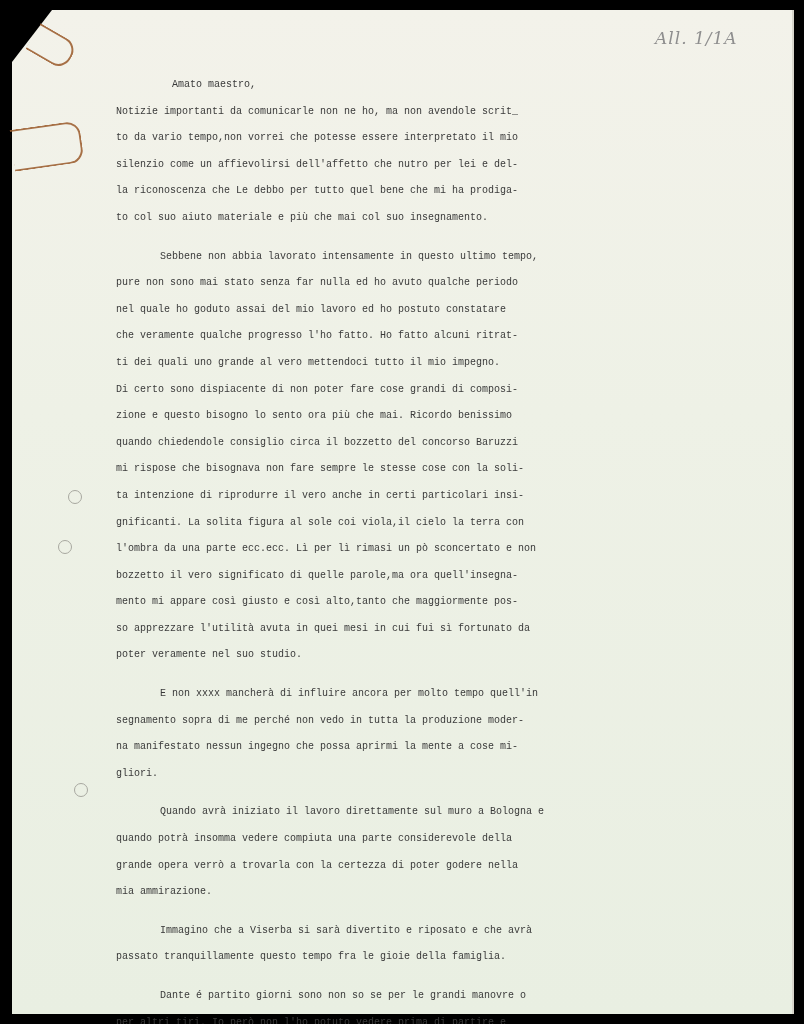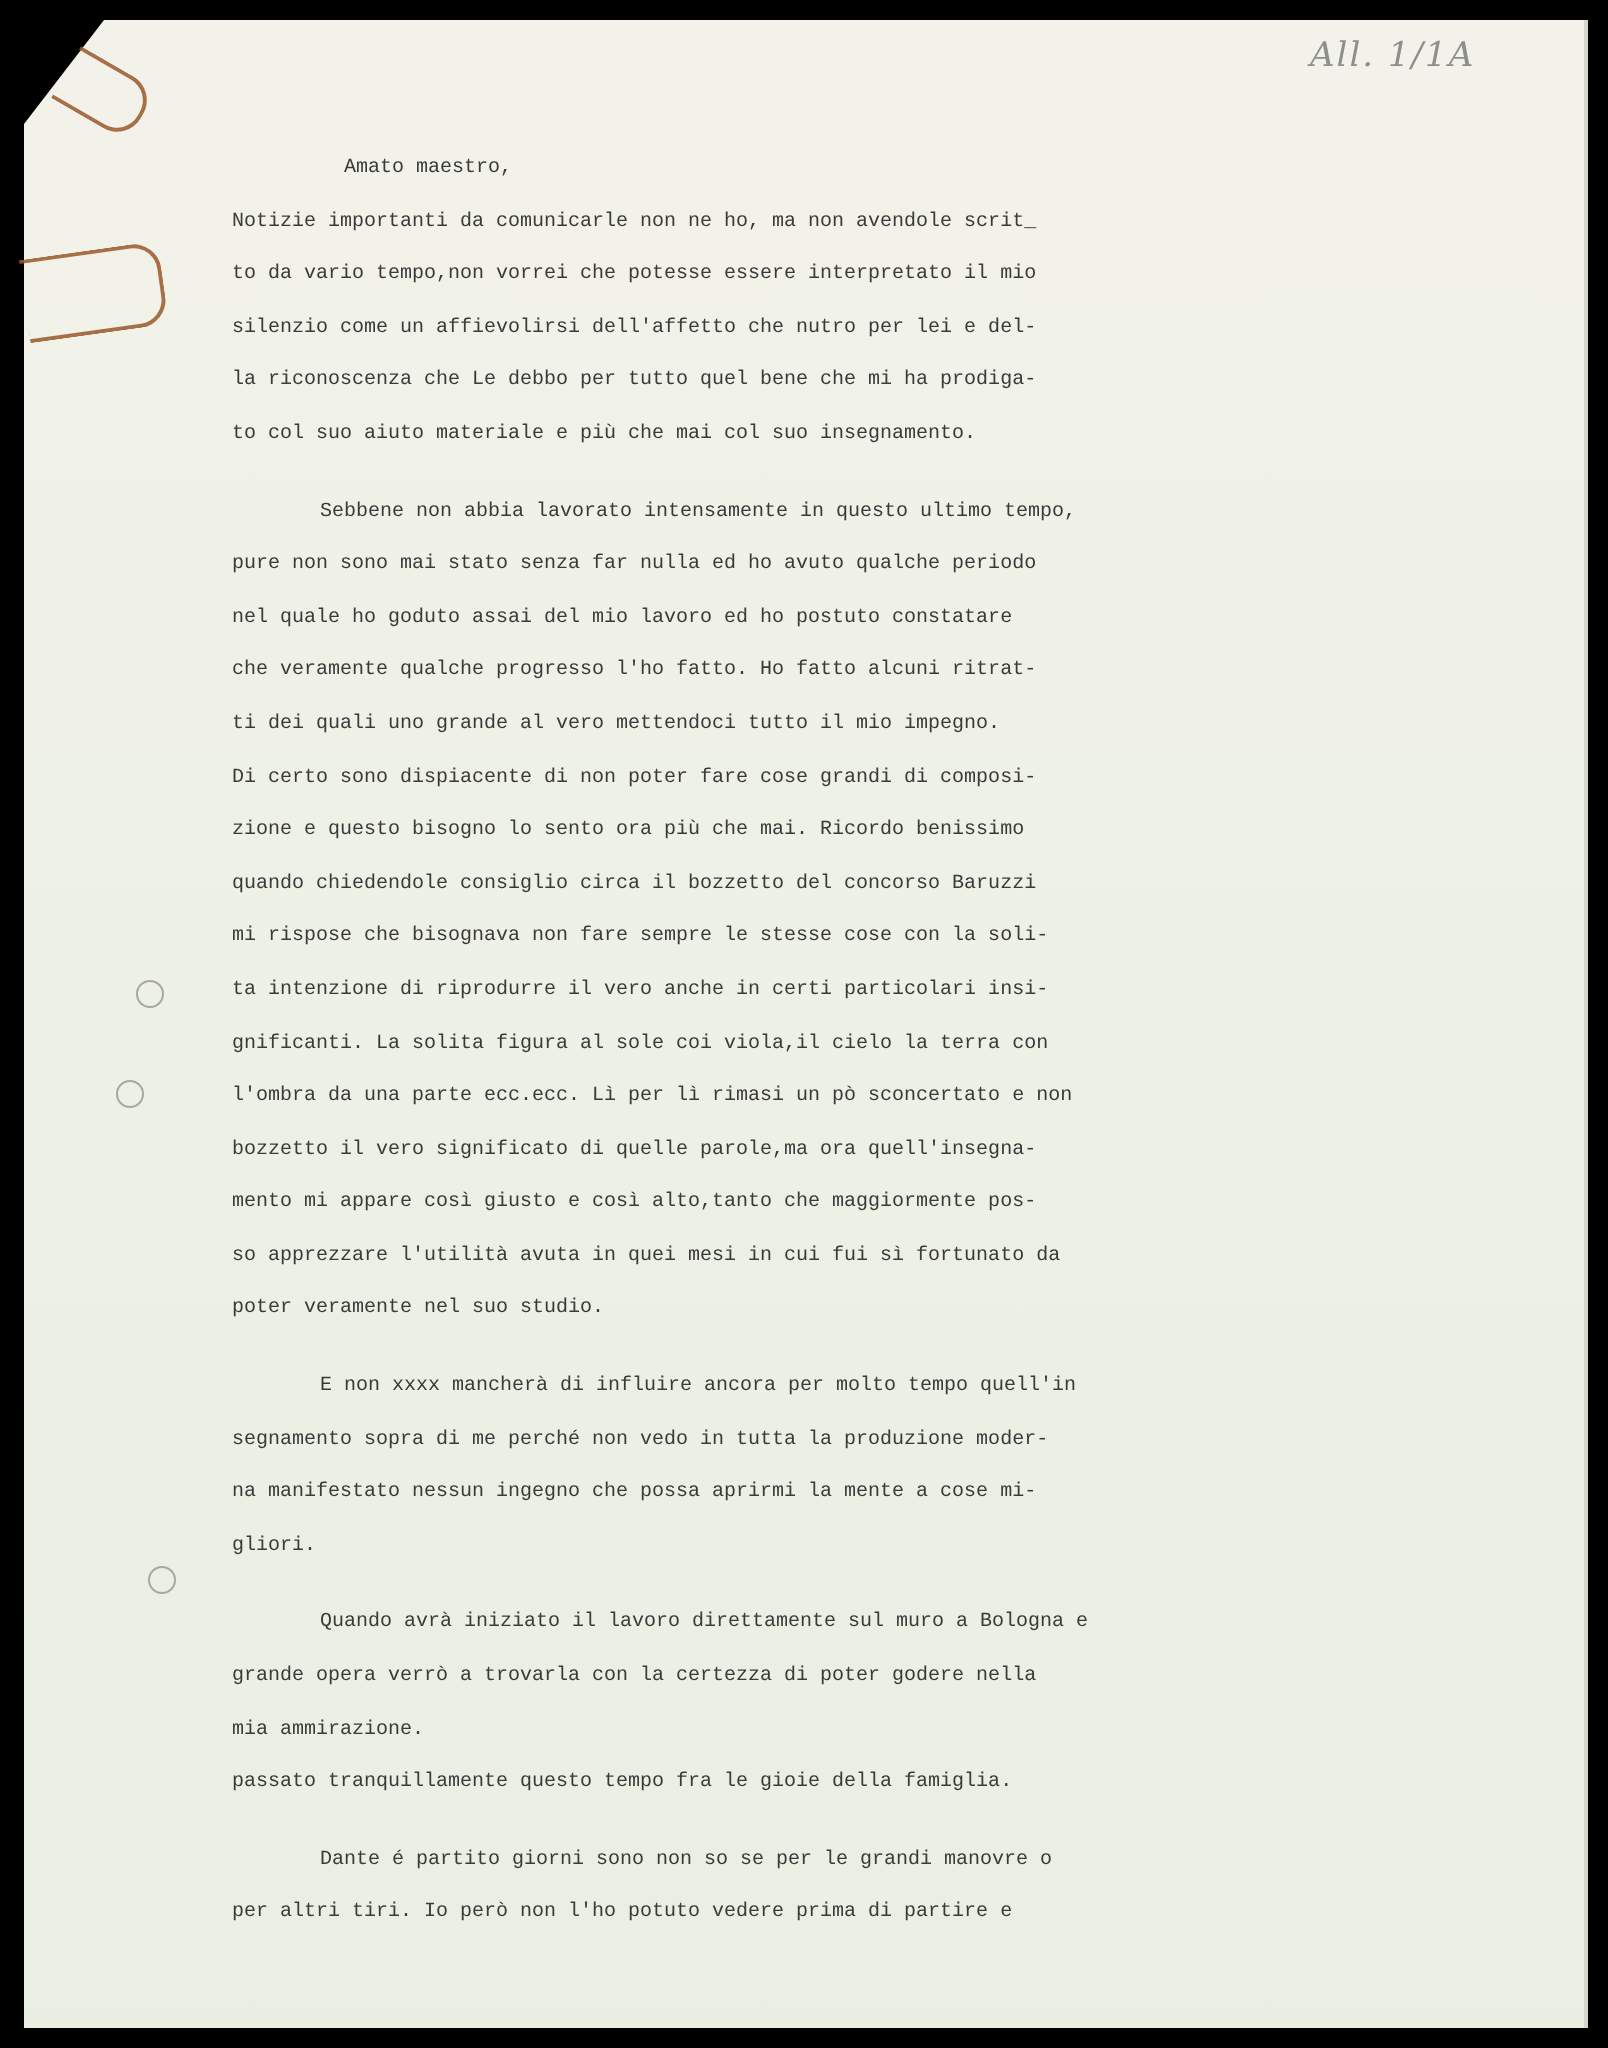--- a/index.html
+++ b/index.html
@@ -26,21 +26,21 @@
       position: absolute;
       right: 10px;
       top: 10px;
       width: 2px;
       height: 1004px;
       background: #d8d6cc;
     }
     .archive-ref {
       position: absolute;
       left: 655px;
-      top: 18px;
+      top: 28px;
       font-family: "DejaVu Serif", serif;
       font-style: italic;
       font-size: 17px;
       color: #8e8e8e;
       letter-spacing: 1px;
       text-align: right;
     }
     .letter {
       position: absolute;
       left: 116px;
@@ -109,19 +109,21 @@
       <div class="line">l'ombra da una parte ecc.ecc. Lì per lì rimasi un pò sconcertato e non</div>
       <div class="line">bozzetto il vero significato di quelle parole,ma ora quell'insegna-</div>
       <div class="line">mento mi appare così giusto e così alto,tanto che maggiormente pos-</div>
       <div class="line">so apprezzare l'utilità avuta in quei mesi in cui fui sì fortunato da</div>
       <div class="line">poter veramente nel suo studio.</div>
       <div class="line indent">E non xxxx mancherà di influire ancora per molto tempo quell'in</div>
       <div class="line">segnamento sopra di me perché non vedo in tutta la produzione moder-</div>
       <div class="line">na manifestato nessun ingegno che possa aprirmi la mente a cose mi-</div>
       <div class="line">gliori.</div>
       <div class="line indent">Quando avrà iniziato il lavoro direttamente sul muro a Bologna e</div>
+      <div class="line">quando potrà insomma vedere compiuta una parte considerevole della</div>
       <div class="line">grande opera verrò a trovarla con la certezza di poter godere nella</div>
       <div class="line">mia ammirazione.</div>
+      <div class="line indent">Immagino che a Viserba si sarà divertito e riposato e che avrà</div>
       <div class="line">passato tranquillamente questo tempo fra le gioie della famiglia.</div>
       <div class="line indent">Dante é partito giorni sono non so se per le grandi manovre o</div>
       <div class="line">per altri tiri. Io però non l'ho potuto vedere prima di partire e</div>
     </div>
 </div>
 
 </body></html>

